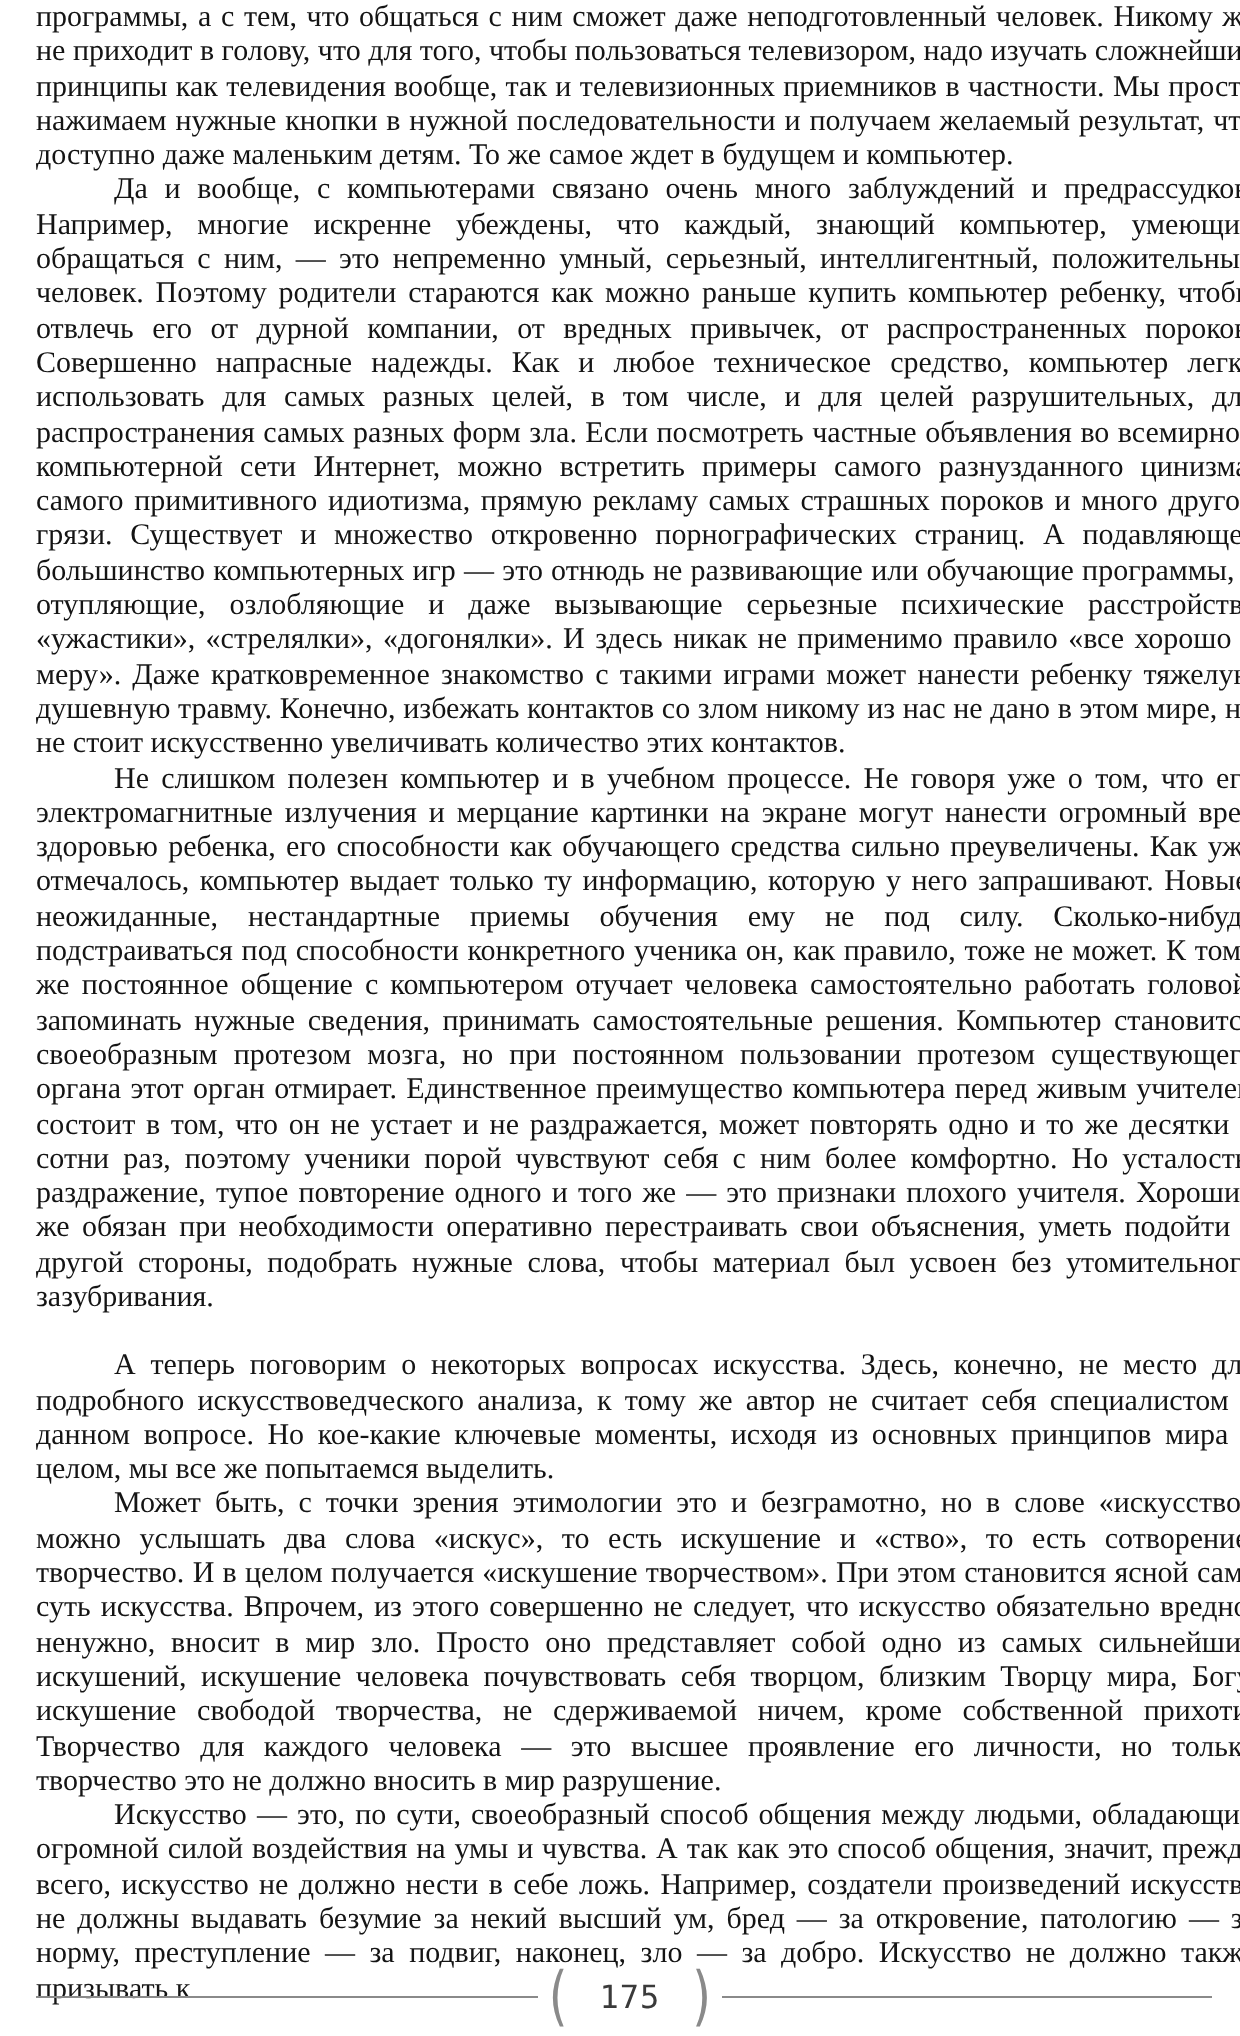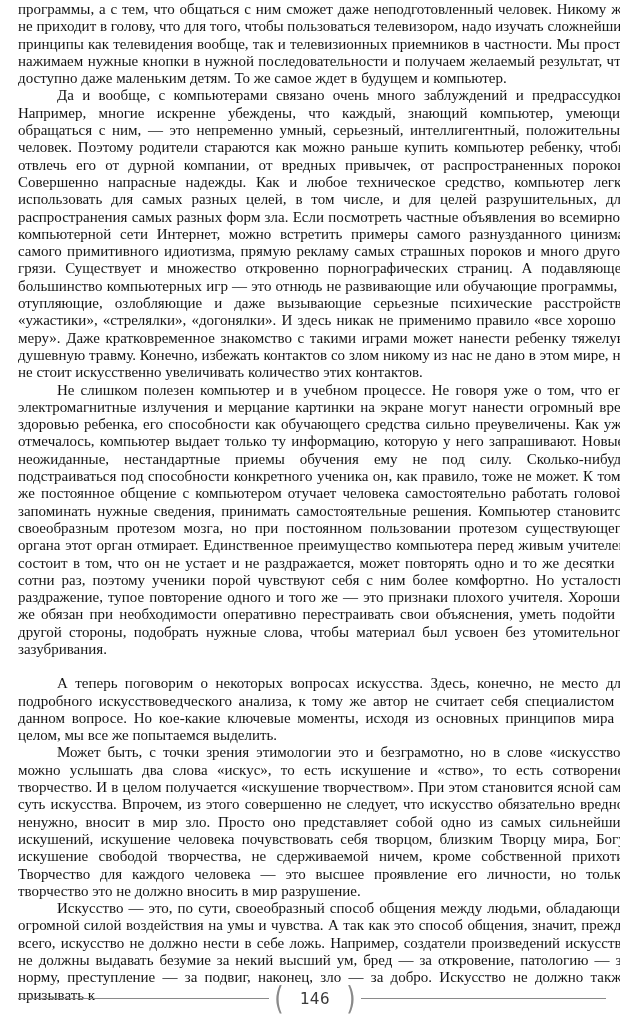--- a/index.html
+++ b/index.html
@@ -87,18 +87,18 @@
     <p>Да и вообще, с компьютерами связано очень много заблуждений и предрассудков. Например, многие искренне убеждены, что каждый, знающий компьютер, умеющий обращаться с ним, — это непременно умный, серьезный, интеллигентный, положительный человек. Поэтому родители стараются как можно раньше купить компьютер ребенку, чтобы отвлечь его от дурной компании, от вредных привычек, от распространенных пороков. Совершенно напрасные надежды. Как и любое техническое средство, компьютер легко использовать для самых разных целей, в том числе, и для целей разрушительных, для распространения самых разных форм зла. Если посмотреть частные объявления во всемирной компьютерной сети Интернет, можно встретить примеры самого разнузданного цинизма, самого примитивного идиотизма, прямую рекламу самых страшных пороков и много другой грязи. Существует и множество откровенно порнографических страниц. А подавляющее большинство компьютерных игр — это отнюдь не развивающие или обучающие программы, а отупляющие, озлобляющие и даже вызывающие серьезные психические расстройства «ужастики», «стрелялки», «догонялки». И здесь никак не применимо правило «все хорошо в меру». Даже кратковременное знакомство с такими играми может нанести ребенку тяжелую душевную травму. Конечно, избежать контактов со злом никому из нас не дано в этом мире, но не стоит искусственно увеличивать количество этих контактов.</p>
     <p>Не слишком полезен компьютер и в учебном процессе. Не говоря уже о том, что его электромагнитные излучения и мерцание картинки на экране могут нанести огромный вред здоровью ребенка, его способности как обучающего средства сильно преувеличены. Как уже отмечалось, компьютер выдает только ту информацию, которую у него запрашивают. Новые, неожиданные, нестандартные приемы обучения ему не под силу. Сколько-нибудь подстраиваться под способности конкретного ученика он, как правило, тоже не может. К тому же постоянное общение с компьютером отучает человека самостоятельно работать головой, запоминать нужные сведения, принимать самостоятельные решения. Компьютер становится своеобразным протезом мозга, но при постоянном пользовании протезом существующего органа этот орган отмирает. Единственное преимущество компьютера перед живым учителем состоит в том, что он не устает и не раздражается, может повторять одно и то же десятки и сотни раз, поэтому ученики порой чувствуют себя с ним более комфортно. Но усталость, раздражение, тупое повторение одного и того же — это признаки плохого учителя. Хороший же обязан при необходимости оперативно перестраивать свои объяснения, уметь подойти с другой стороны, подобрать нужные слова, чтобы материал был усвоен без утомительного зазубривания.</p>
     <p class="section-gap">А теперь поговорим о некоторых вопросах искусства. Здесь, конечно, не место для подробного искусствоведческого анализа, к тому же автор не считает себя специалистом в данном вопросе. Но кое-какие ключевые моменты, исходя из основных принципов мира в целом, мы все же попытаемся выделить.</p>
     <p>Может быть, с точки зрения этимологии это и безграмотно, но в слове «искусство» можно услышать два слова «искус», то есть искушение и «ство», то есть сотворение, творчество. И в целом получается «искушение творчеством». При этом становится ясной сама суть искусства. Впрочем, из этого совершенно не следует, что искусство обязательно вредно, ненужно, вносит в мир зло. Просто оно представляет собой одно из самых сильнейших искушений, искушение человека почувствовать себя творцом, близким Творцу мира, Богу, искушение свободой творчества, не сдерживаемой ничем, кроме собственной прихоти. Творчество для каждого человека — это высшее проявление его личности, но только творчество это не должно вносить в мир разрушение.</p>
     <p>Искусство — это, по сути, своеобразный способ общения между людьми, обладающий огромной силой воздействия на умы и чувства. А так как это способ общения, значит, прежде всего, искусство не должно нести в себе ложь. Например, создатели произведений искусства не должны выдавать безумие за некий высший ум, бред — за откровение, патологию — за норму, преступление — за подвиг, наконец, зло — за добро. Искусство не должно также призывать к</p>
   </div>
 
   <div class="footer">
     <div class="footer-rule left"></div>
     <span class="bracket">(</span>
-    <span class="page-num">146</span>
+    <span class="page-num">175</span>
     <span class="bracket">)</span>
     <div class="footer-rule right"></div>
   </div>
 
 </div>
 
 </body></html>

